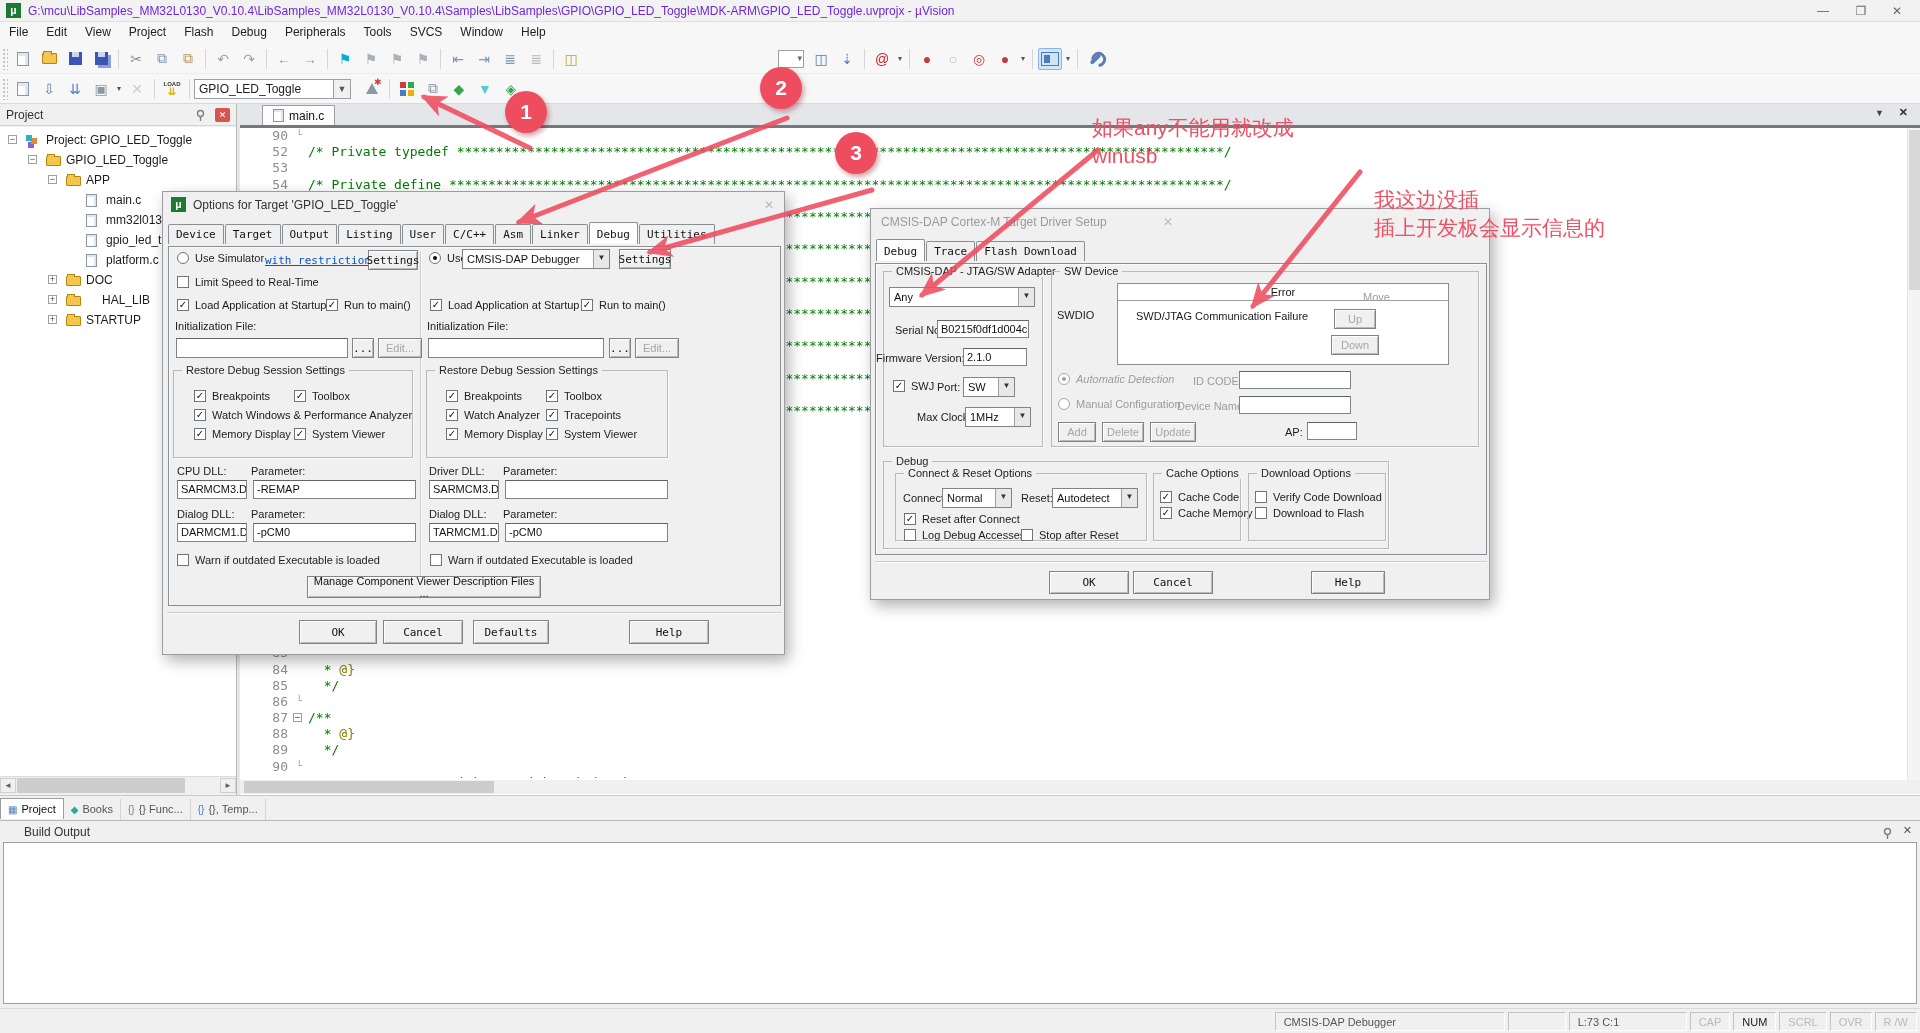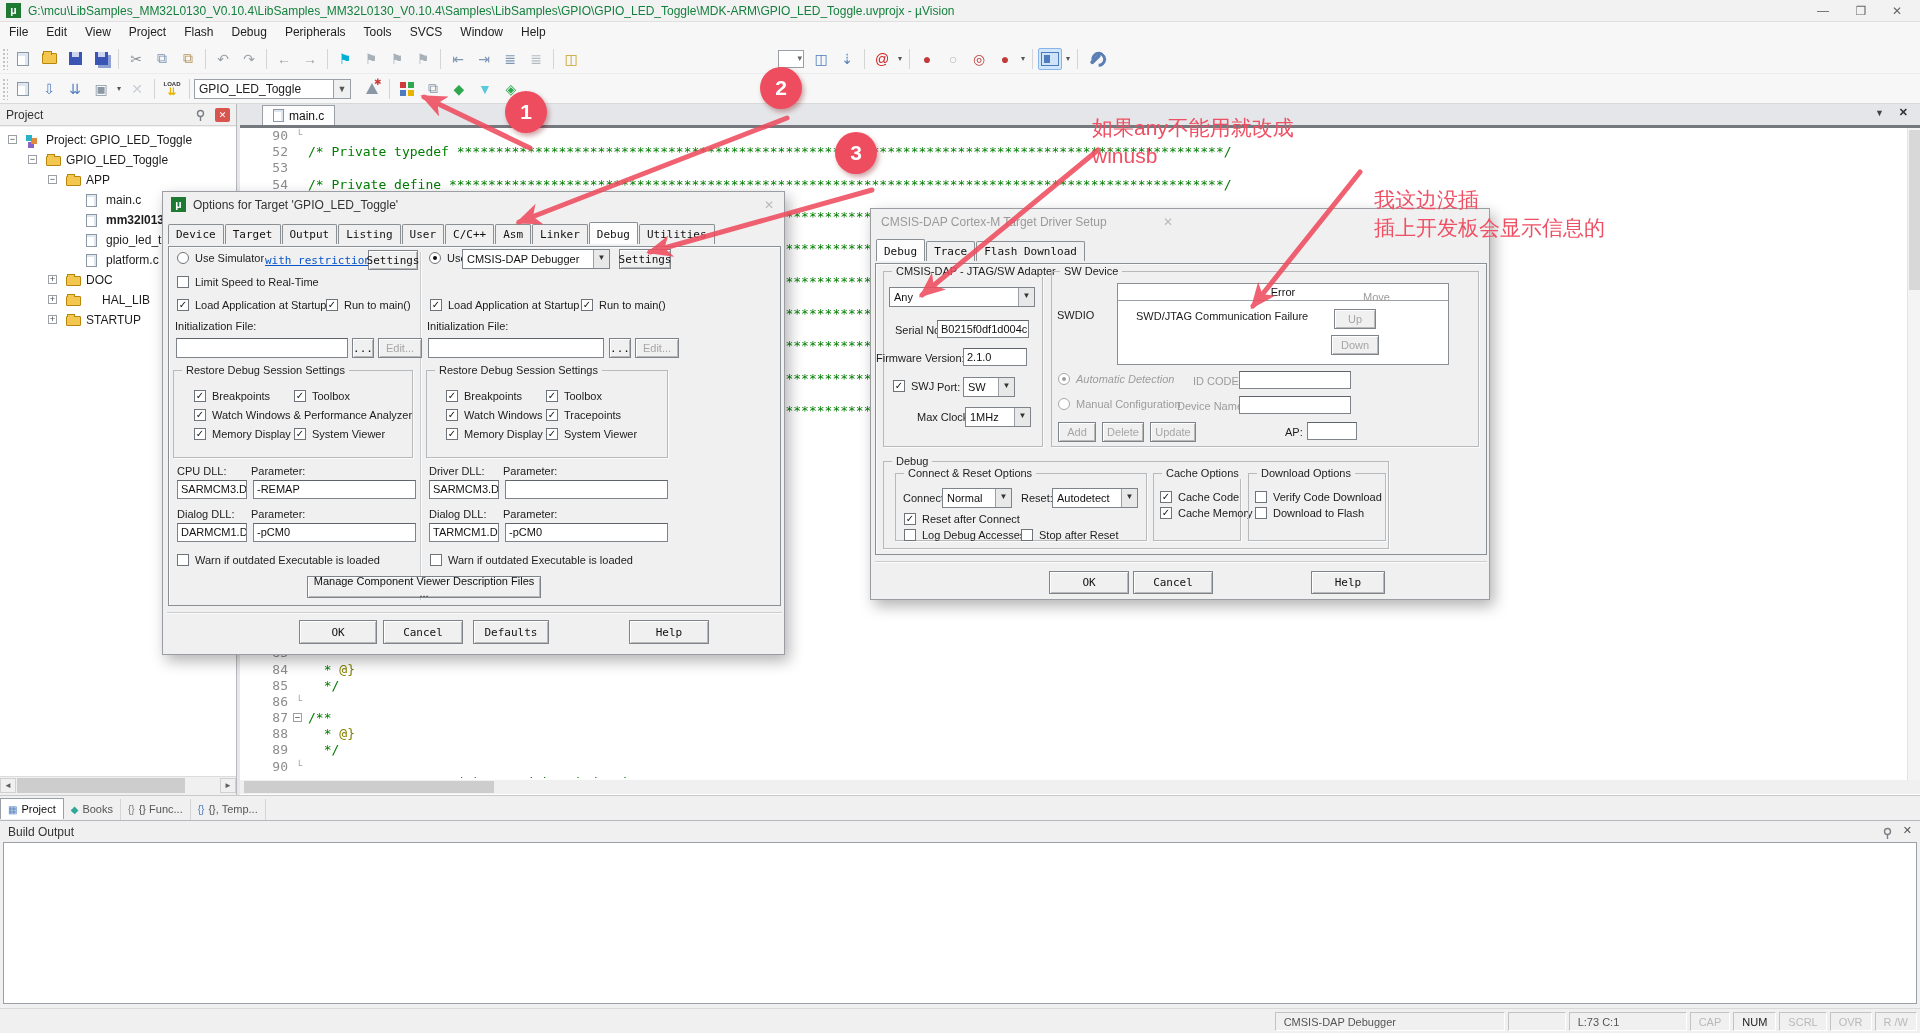--- a/index.html
+++ b/index.html
@@ -4,21 +4,21 @@
 <style>
   * { margin:0; padding:0; box-sizing:border-box; }
   html,body { width:1920px; height:1033px; overflow:hidden; background:#e8e8e8;
               font-family:"Liberation Sans", sans-serif; }
   .abs { position:absolute; }
 
   
   #titlebar { left:0; top:0; width:1920px; height:22px; background:#f2f2f2; border-bottom:1px solid #e0e0e0; }
   #titlebar .logo { position:absolute; left:6px; top:3px; width:15px; height:15px; background:#1e7a33; color:#fff;
                     font-size:11px; text-align:center; line-height:15px; font-weight:bold; }
-  #title-text { position:absolute; left:28px; top:4px; font-size:12px; color:#15803d; white-space:nowrap; }
+  #title-text { position:absolute; left:28px; top:4px; font-size:12px; color:#6d28d9; white-space:nowrap; }
   .wbtn { position:absolute; top:2px; width:34px; height:18px; text-align:center; font-size:12px; color:#666; line-height:18px; }
 
   #menubar { left:0; top:22px; width:1920px; height:22px; background:#f7f7f7; }
   .menu-item { display:inline-block; padding:3px 9px; font-size:12px; color:#222; }
 
   
   .toolbar { background:#f7f7f7; display:flex; align-items:center; }
   #toolbar1 { left:0; top:44px; width:1920px; height:30px; border-bottom:1px solid #ececec; }
   #toolbar2 { left:0; top:74px; width:1920px; height:30px; border-bottom:1px solid #d9d9d9; }
   .tbi { width:24px; height:22px; display:flex; align-items:center; justify-content:center;
@@ -92,21 +92,21 @@
   #code-vthumb { position:absolute; left:1px; top:2px; width:11px; height:160px; background:#d8d8d8; }
   .eline { position:absolute; left:0; height:17px; white-space:pre; }
   .lnum { position:absolute; left:0; width:48px; text-align:right; color:#8c8c8c; }
   .lmark { position:absolute; left:56px; color:#9aa0a6; font-size:10px; top:1px; }
   .lfold { position:absolute; left:53px; top:3px; width:9px; height:9px; border:1px solid #9aa0a6; background:#fff; font-size:9px; line-height:7px; text-align:center; color:#444; }
   .ltext { position:absolute; left:68px; }
   .seg-g { color:#007d00; } .seg-at { color:#808000; }
 
   
   #build-panel { left:0; top:820px; width:1920px; height:188px; background:#f0f0f0; border-top:1px solid #b5b9bd; }
-  #build-cap { position:absolute; left:8px; top:4px; font-size:12px; color:#333; }
+  #build-cap { position:absolute; left:24px; top:4px; font-size:12px; color:#333; }
   #build-pin { position:absolute; right:26px; top:5px; }
   #build-x { position:absolute; right:8px; top:3px; font-size:11px; color:#555; }
   #build-body { position:absolute; left:3px; top:21px; width:1914px; height:162px; background:#fff; border:1px solid #9aa0a6; }
   #statusbar { left:0; top:1008px; width:1920px; height:25px; background:#f0f0f0; border-top:1px solid #d9d9d9; display:flex; align-items:center; font-size:11px; color:#555; }
   .st-cell { height:19px; line-height:18px; padding:0 8px; border:1px solid; border-color:#c3c3c3 #fff #fff #c3c3c3; margin-right:3px; white-space:nowrap; }
   .st-flag { color:#b9b9b9;text-align:center; } .st-flag.on { color:#1c1c1c; }
 
   
   .dlg { position:absolute; background:#f0f0f0; border:1px solid #9a9ea3; box-shadow:4px 6px 14px rgba(0,0,0,.3); }
   .dlg-title { position:absolute; left:0; top:0; width:100%; height:26px; }
@@ -292,21 +292,21 @@
         <span class="texp" style="left: 48px;">−</span>
         <span class="tico-folder" style="left: 66px;"></span>
         <span class="tlabel" style="left: 86px;">APP</span>
       </div>
       <div class="trow" style="top: 64px;">
         <span class="tico-file" style="left: 86px;"></span>
         <span class="tlabel" style="left: 106px;">main.c</span>
       </div>
       <div class="trow" style="top: 84px;">
         <span class="tico-file" style="left: 86px;"></span>
-        <span class="tlabel" style="left: 106px; font-weight: bold;">mm32l013</span>
+        <span class="tlabel" style="left: 106px;">mm32l013</span>
       </div>
       <div class="trow" style="top: 104px;">
         <span class="tico-file" style="left: 86px;"></span>
         <span class="tlabel" style="left: 106px;">gpio_led_t</span>
       </div>
       <div class="trow" style="top: 124px;">
         <span class="tico-file" style="left: 86px;"></span>
         <span class="tlabel" style="left: 106px;">platform.c</span>
       </div>
       <div class="trow" style="top: 144px;">
@@ -532,21 +532,21 @@
   <div class="cb" style="left:283px; top:198px;">
       <span class="box">✓</span>
       <span class="ct">Breakpoints</span>
     </div>
   <div class="cb" style="left:383px; top:198px;">
       <span class="box">✓</span>
       <span class="ct">Toolbox</span>
     </div>
   <div class="cb" style="left:283px; top:217px;">
       <span class="box">✓</span>
-      <span class="ct">Watch Windows</span>
+      <span class="ct">Watch Analyzer</span>
     </div>
   <div class="cb" style="left:383px; top:217px;">
       <span class="box">✓</span>
       <span class="ct">Tracepoints</span>
     </div>
   <div class="cb" style="left:283px; top:236px;">
       <span class="box">✓</span>
       <span class="ct">Memory Display</span>
     </div>
   <div class="cb" style="left:383px; top:236px;">

